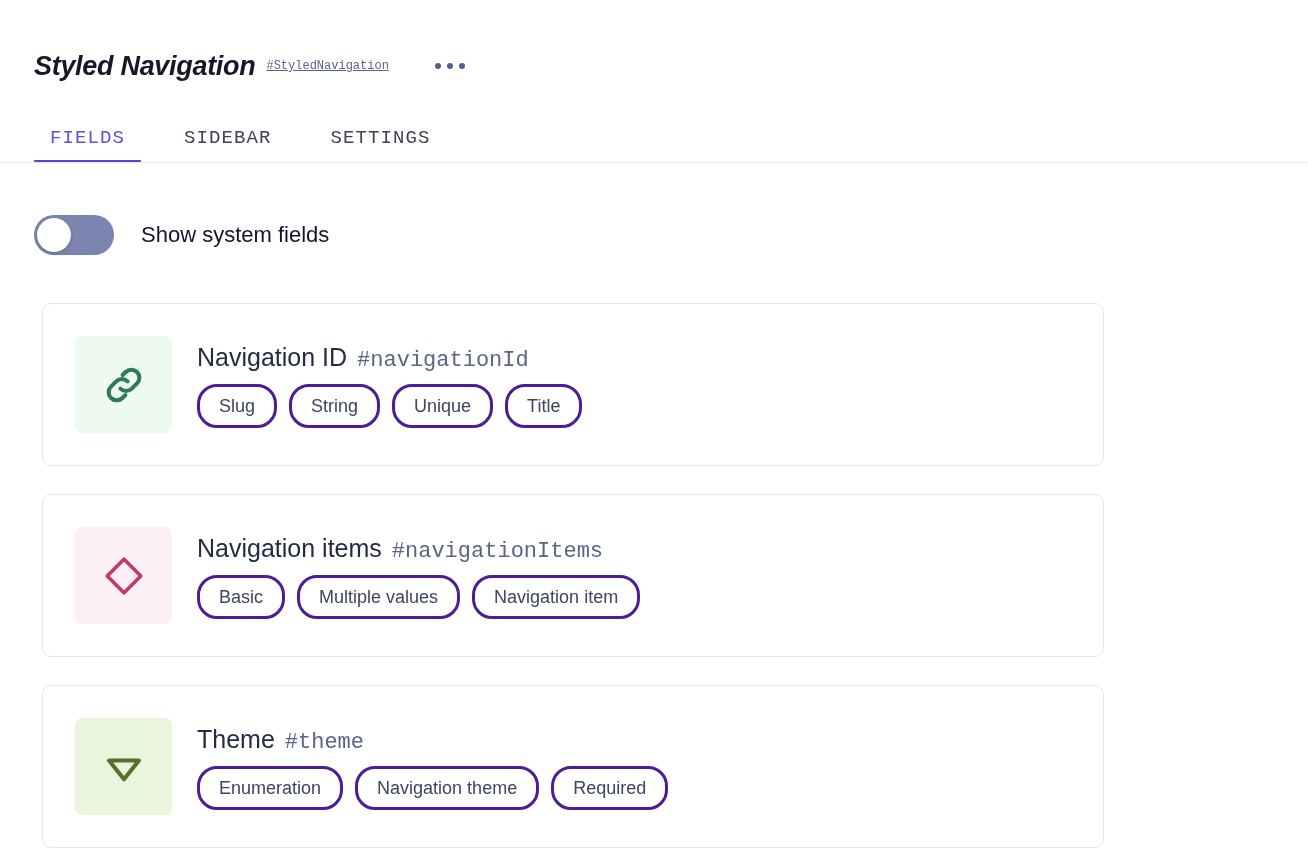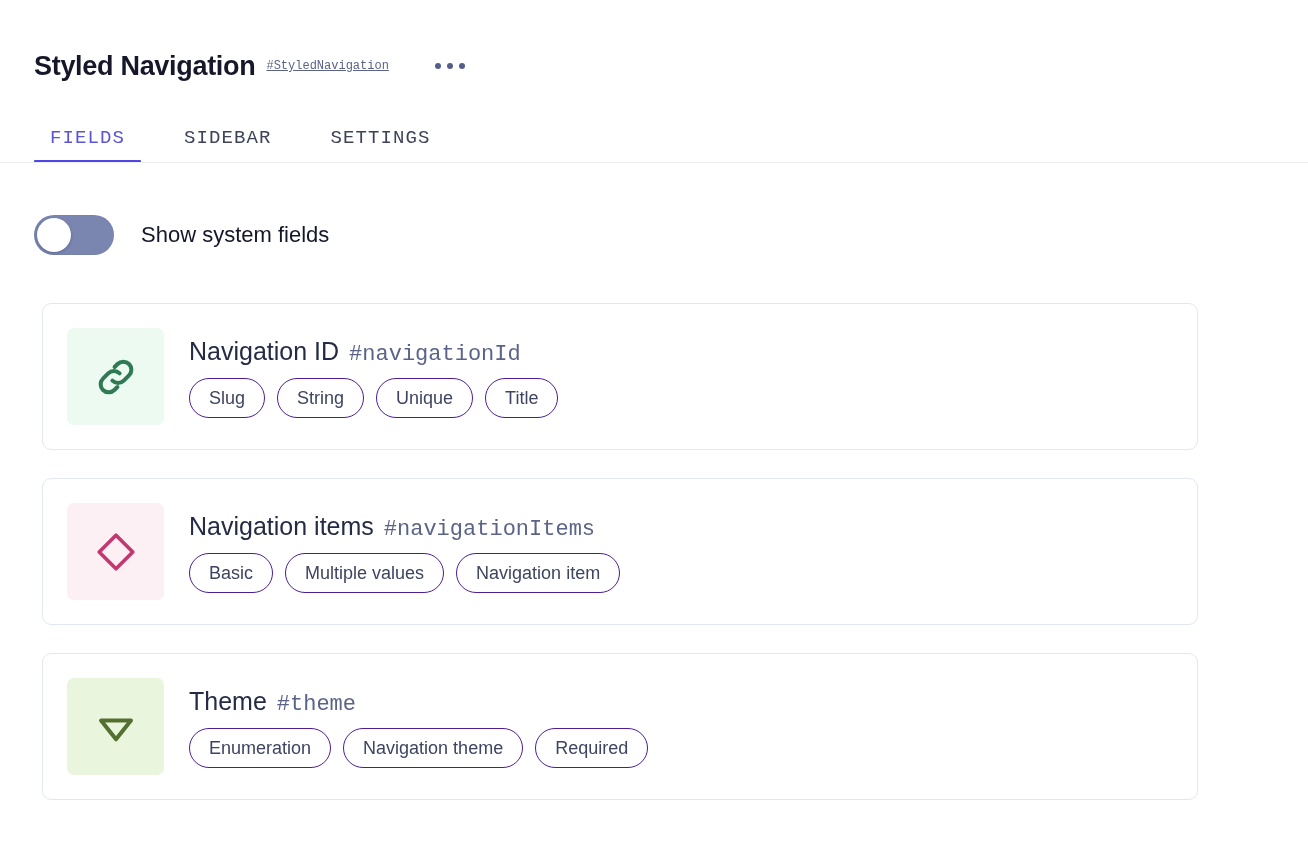--- a/index.html
+++ b/index.html
@@ -29,20 +29,21 @@
     height: 44px;
     box-sizing: content-box;
   }
   .page-title {
     font-size: 27px;
     font-weight: bold;
     letter-spacing: -0.3px;
     color: #16182a;
     line-height: 30px;
     white-space: nowrap;
+    font-style: italic;
   }
   .page-title-hash {
     font-family: "Liberation Mono", "DejaVu Sans Mono", monospace;
     font-size: 12px;
     color: #5b6488;
     margin-left: 11px;
     line-height: 30px;
     white-space: nowrap;
     text-decoration: underline;
   }
@@ -141,28 +142,28 @@
     font-size: 22px;
     color: #14172a;
     line-height: 26px;
   }
 
   
   .cards {
     padding: 48px 0 0 42px;
   }
   .card {
-    width: 1156px;
+    width: 1062px;
     box-sizing: border-box;
     background: #ffffff;
     border: 1px solid #e3e7f1;
     border-radius: 9px;
     display: flex;
     align-items: center;
-    padding: 24px;
+    padding: 32px;
     margin-bottom: 28px;
   }
   .card-icon {
     width: 97px;
     height: 97px;
     border-radius: 7px;
     flex: 0 0 auto;
     display: flex;
     align-items: center;
     justify-content: center;
@@ -192,21 +193,21 @@
     line-height: 26px;
     white-space: nowrap;
   }
   .tags {
     display: flex;
     flex-wrap: wrap;
     gap: 12px;
     margin-top: 3px;
   }
   .tag {
-    border: 1px solid #4c1d95;
+    border: 3px solid #4c1d95;
     border-radius: 20px;
     background: #ffffff;
     padding: 8px 19px;
     font-size: 18px;
     color: #3e4461;
     line-height: 22px;
     white-space: nowrap;
     cursor: pointer;
   }
 

